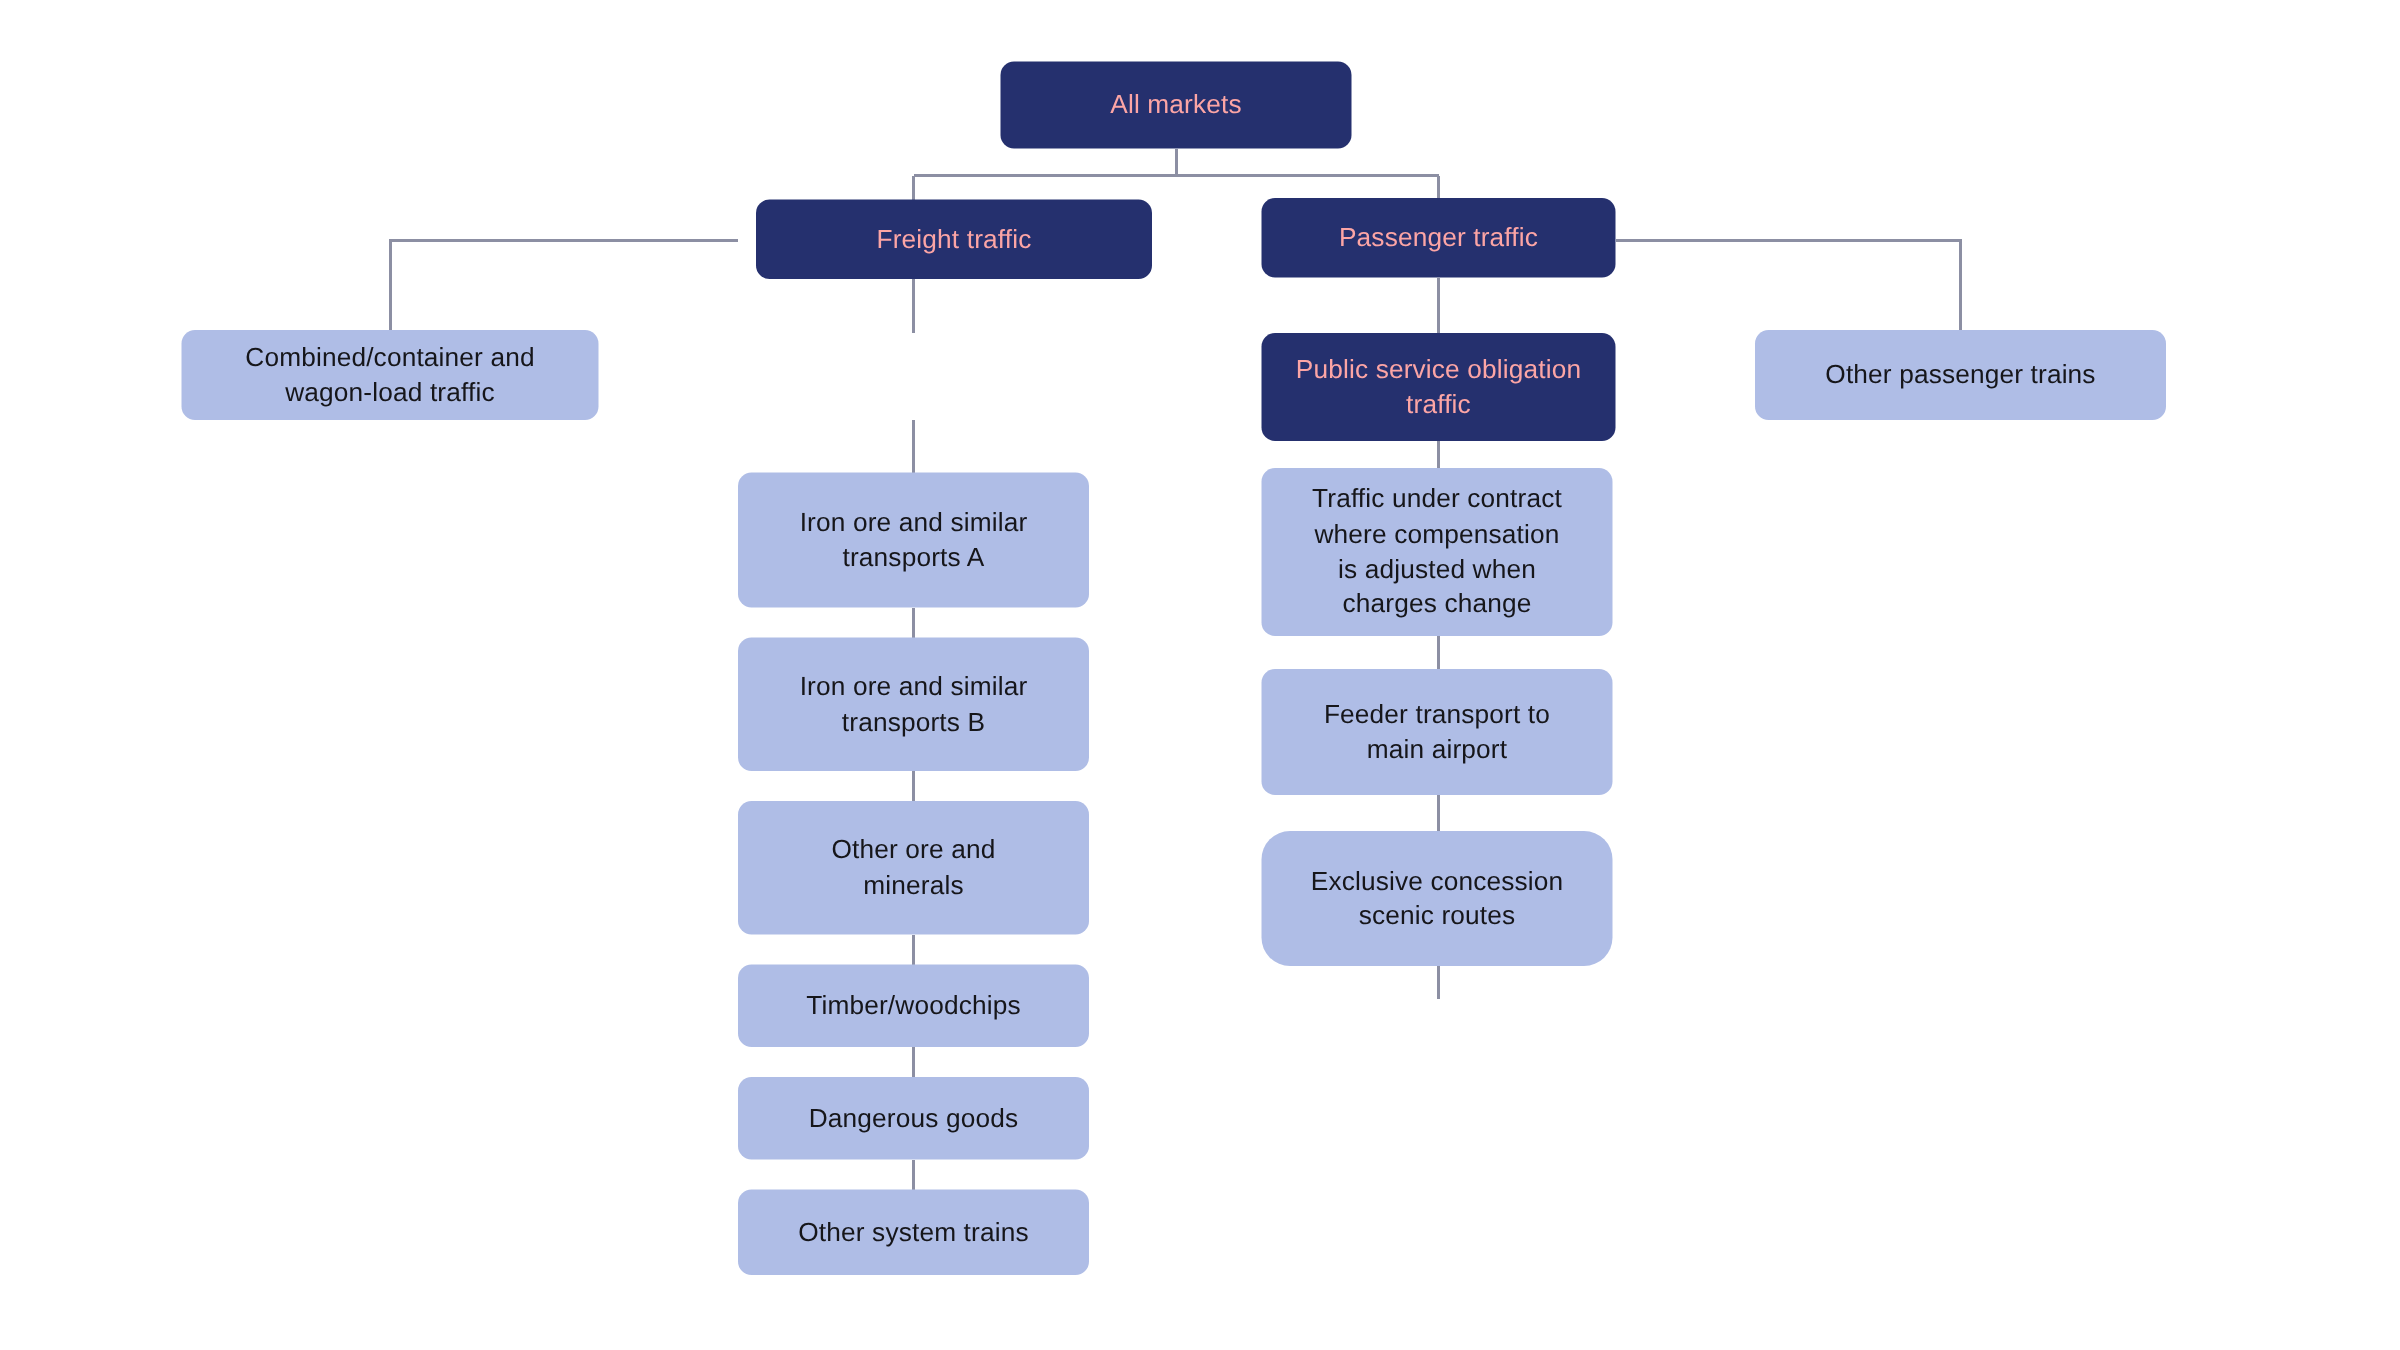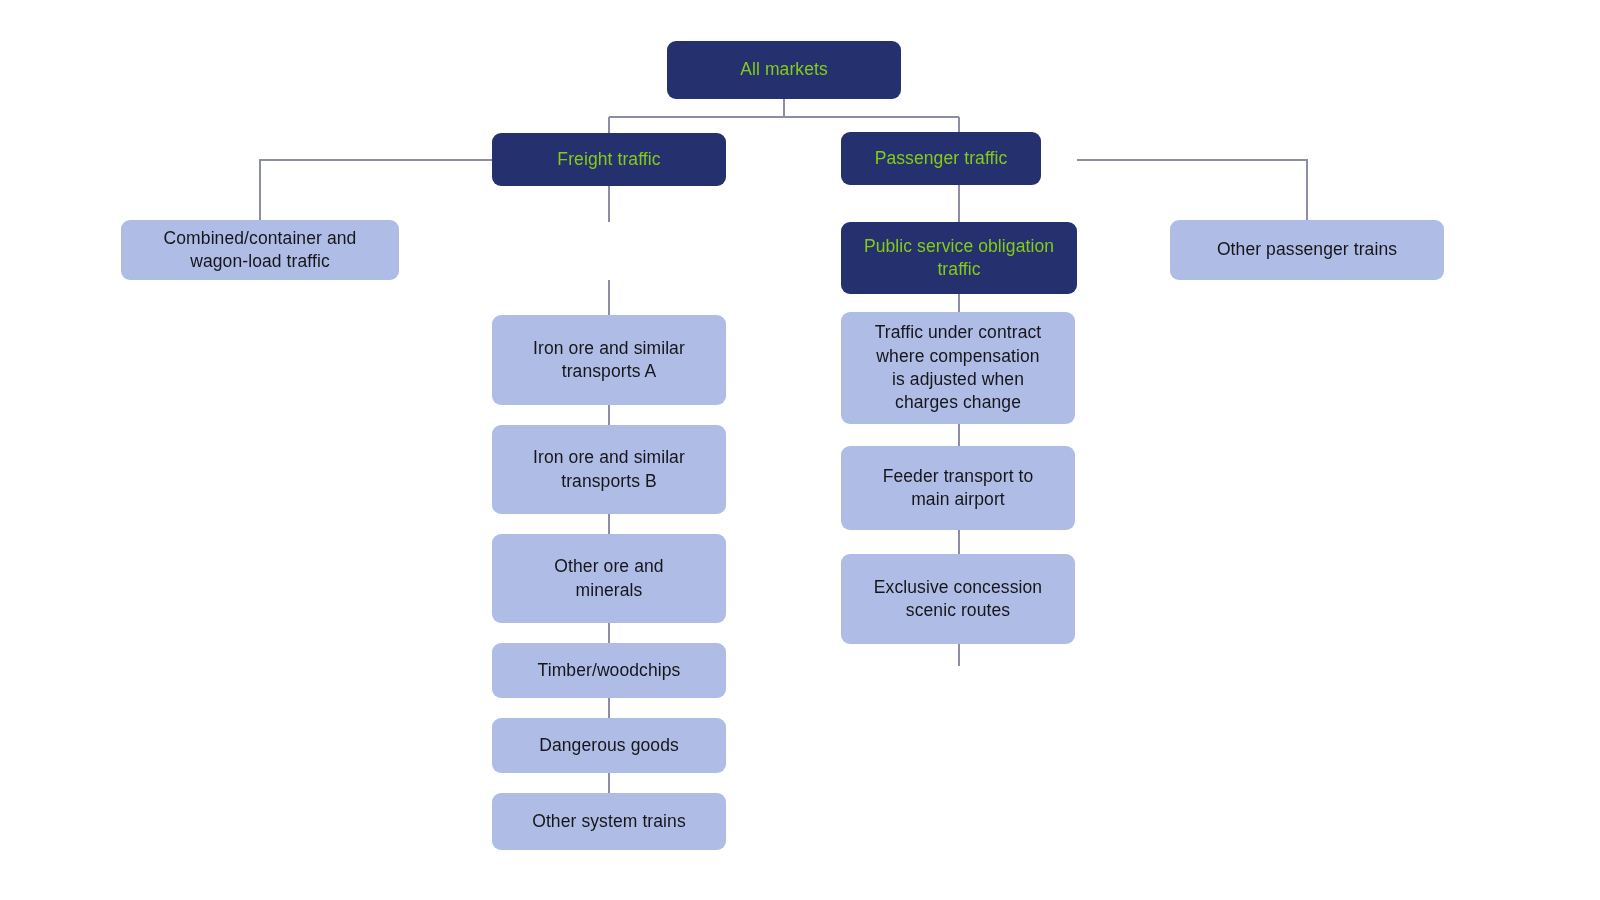--- a/index.html
+++ b/index.html
@@ -34,21 +34,21 @@
     justify-content: center;
     text-align: center;
     border-radius: 9px;
     padding: 4px 10px;
     line-height: 1.33;
     letter-spacing: 0.1px;
     z-index: 2;
   }
   .node-primary {
     background: #25306E;
-    color: #84cc16;
+    color: #fca5a5;
     font-size: 17.5px;
     justify-content: center;
   }
   .node-secondary {
     background: #AFBDE6;
     color: #16161a;
     font-size: 17.5px;
   }
   .node-label {
     display: block;
@@ -87,25 +87,25 @@
       <path d="M959,424 L959,446"></path>
       <path d="M959,530 L959,554"></path>
       <path d="M959,644 L959,666"></path>
     </g>
   </svg>
 
   <div class="node node-primary" style="left:667px; top:41px; width:234px; height:58px;">
     <span class="node-label">All markets</span>
   </div>
 
-  <div class="node node-primary" style="left:492px; top:133px; width:234px; height:53px;">
+  <div class="node node-primary" style="left:504px; top:133px; width:264px; height:53px;">
     <span class="node-label">Freight traffic</span>
   </div>
 
-  <div class="node node-primary" style="left:841px; top:132px; width:200px; height:53px;">
+  <div class="node node-primary" style="left:841px; top:132px; width:236px; height:53px;">
     <span class="node-label">Passenger traffic</span>
   </div>
 
   <div class="node node-secondary" style="left:121px; top:220px; width:278px; height:60px;">
     <span class="node-label">Combined/container and
 wagon-load traffic</span>
   </div>
 
 
   <div class="node node-primary" style="left:841px; top:222px; width:236px; height:72px;">
@@ -149,19 +149,19 @@
 where compensation
 is adjusted when
 charges change</span>
   </div>
 
   <div class="node node-secondary" style="left:841px; top:446px; width:234px; height:84px;">
     <span class="node-label">Feeder transport to
 main airport</span>
   </div>
 
-  <div class="node node-secondary" style="left:841px; top:554px; width:234px; height:90px;">
+  <div class="node node-secondary" style="left:841px; top:554px; width:234px; height:90px;border-radius:19px;">
     <span class="node-label">Exclusive concession
 scenic routes</span>
   </div>
 
 
 </div>
 
 </body></html>

